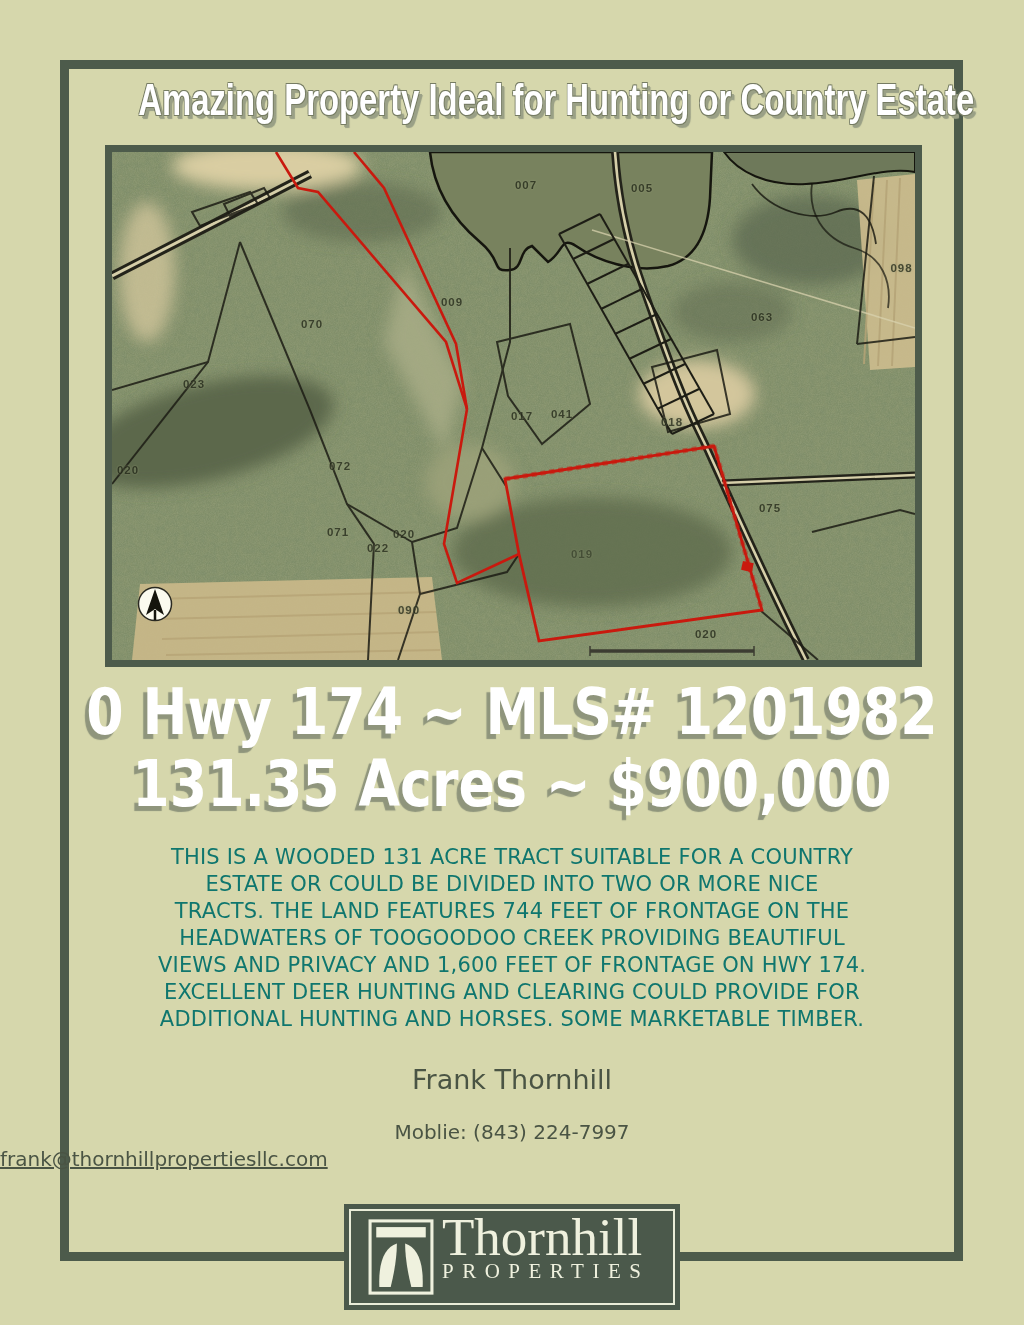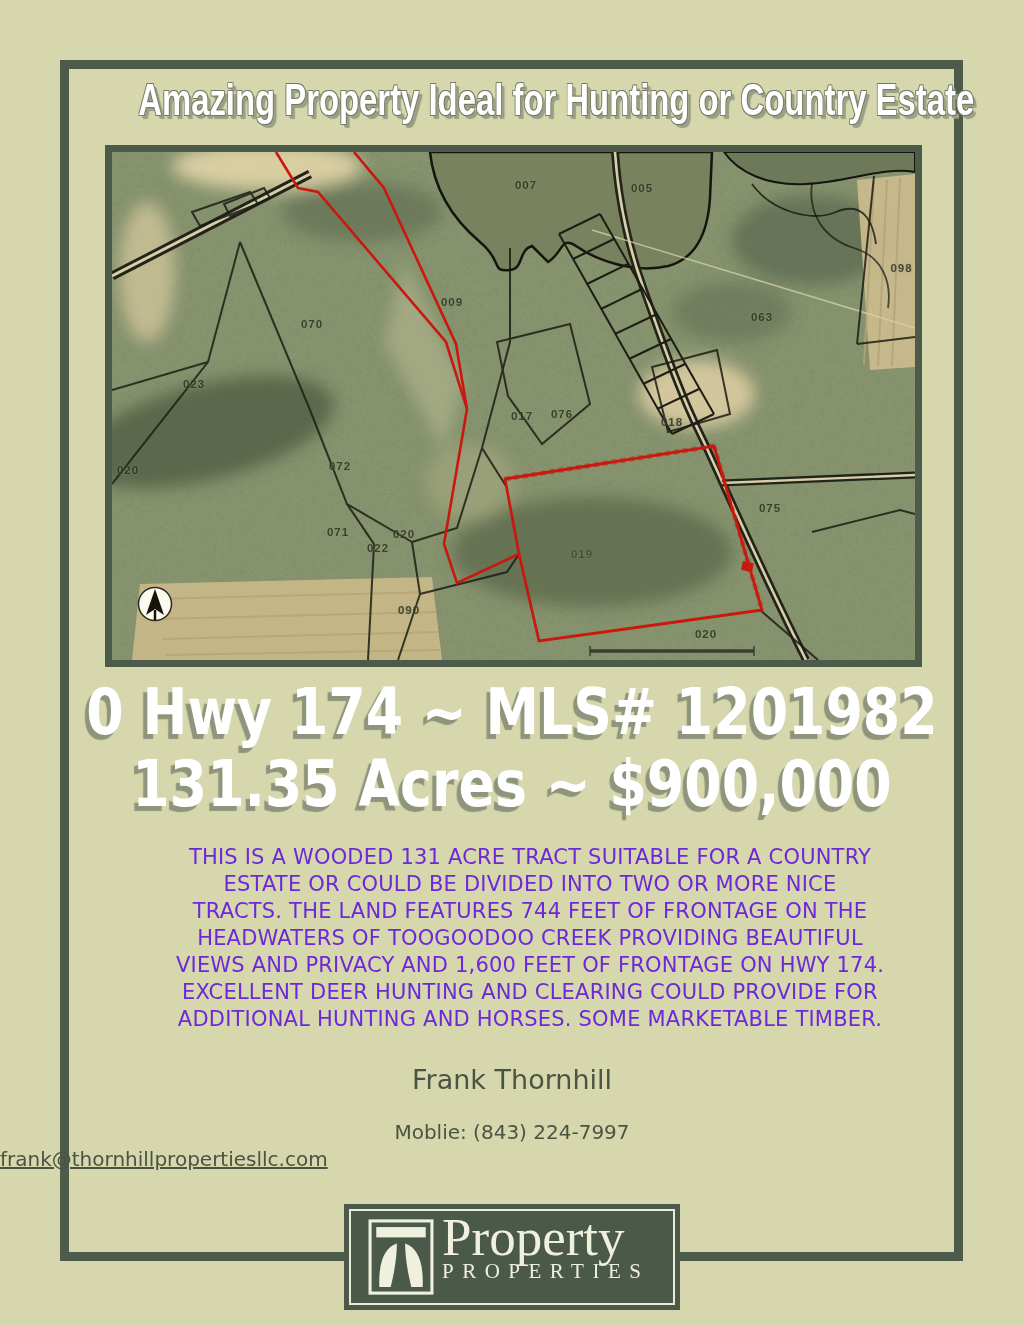--- a/index.html
+++ b/index.html
@@ -36,24 +36,24 @@
   }
   .headline{
     position:absolute;top:676px;left:0;width:1024px;text-align:center;
     font-family:"DejaVu Sans",sans-serif;font-weight:bold;
     font-size:64px;line-height:72px;color:#ffffff;
     transform:scaleX(.84);transform-origin:50% 50%;
     text-shadow:-5px 5px 1px #8f957c;
     white-space:nowrap;
   }
   .desc{
-    position:absolute;top:844px;left:100px;width:860px;
+    position:absolute;top:844px;left:82px;width:860px;
     text-align:center;white-space:pre-line;
     font-size:21px;line-height:27px;letter-spacing:.2px;
-    color:#6d28d9;
+    color:#0f766e;
   }
   .agent-name{
     position:absolute;top:1064px;left:0;width:1024px;text-align:center;
     font-size:27px;color:#4a5444;
   }
   .phone{
     position:absolute;top:1120px;left:0;width:1024px;text-align:center;
     font-size:20px;color:#4a5444;
   }
   .email{
@@ -207,21 +207,21 @@
       <span class="map-label" style="left: 96.1395%; top: 22.8346%; padding-left: 35px;">098</span>
       <span class="map-label" style="left: 1.99253%; top: 62.5984%;">020</span>
       <span class="map-label" style="left: 28.3935%; top: 61.811%;">072</span>
       <span class="map-label" style="left: 28.1445%; top: 74.8031%;">071</span>
       <span class="map-label" style="left: 36.3636%; top: 75.1969%;">020</span>
       <span class="map-label" style="left: 33.1258%; top: 77.9528%;">022</span>
       <span class="map-label" style="left: 36.9863%; top: 90.1575%;">090</span>
       <span class="map-label" style="left: 81.9427%; top: 70.0787%; text-align: right;">075</span>
       <span class="map-label" style="left: 69.7385%; top: 53.1496%;">018</span>
       <span class="map-label" style="left: 51.0585%; top: 51.9685%;">017</span>
-      <span class="map-label" style="left: 56.0399%; top: 51.5748%;">076</span>
+      <span class="map-label" style="left: 56.0399%; top: 51.5748%;">041</span>
       <span class="map-label" style="left: 58.5305%; top: 79.1339%; opacity: 0.5;">019</span>
       <span class="map-label" style="left: 73.9726%; top: 94.8819%;">020</span>
     </div>
 </div>
 
 <div class="headline">
   <div>0 Hwy 174 ~ MLS# 1201982</div>
   <div>131.35 Acres ~ $900,000</div>
 </div>
 
@@ -239,16 +239,16 @@
 
 <div class="logo">
   <div class="logo-inner"></div>
   <svg class="logo-icon" viewBox="0 0 64 74">
     <rect x="2" y="2" width="60" height="70" fill="none" stroke="#eff1de" stroke-width="3"></rect>
     <rect x="8" y="8" width="48" height="10" fill="#eff1de"></rect>
     <path d="M28,24 C16,28 10,42 11,66 L22,66 C26,50 28,36 28,24 Z" fill="#eff1de"></path>
     <path d="M36,24 C48,28 54,42 53,66 L42,66 C38,50 36,36 36,24 Z" fill="#eff1de"></path>
   </svg>
   <div class="logo-text">
-    <span class="logo-name">Property</span>
+    <span class="logo-name">Thornhill</span>
     <span class="logo-sub">PROPERTIES</span>
   </div>
 </div>
 
 </body></html>

